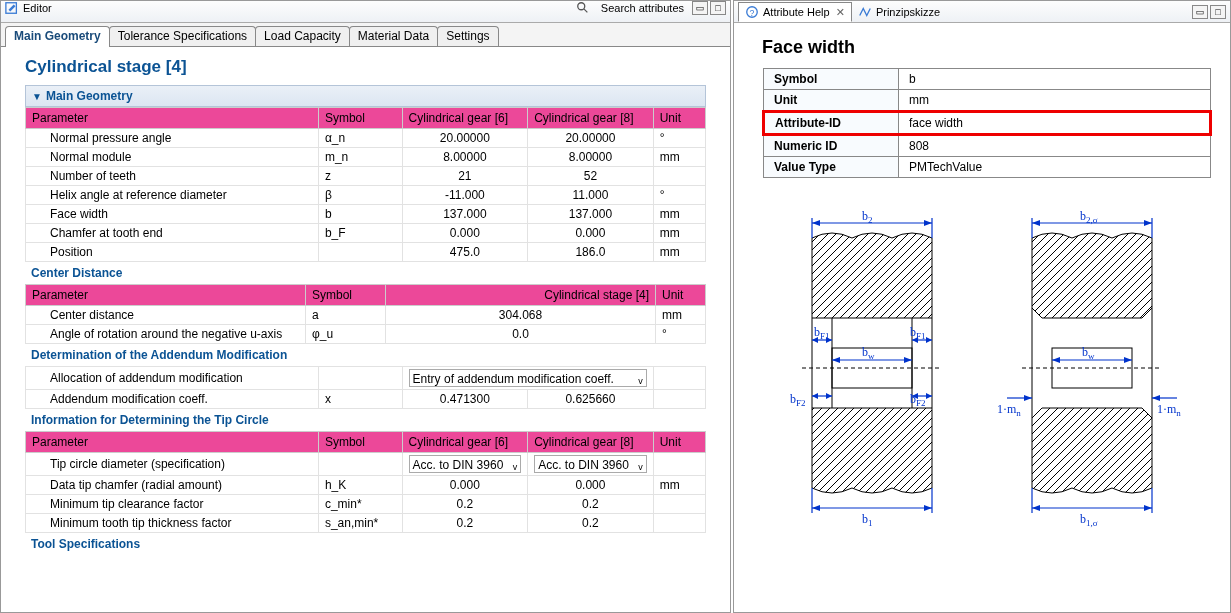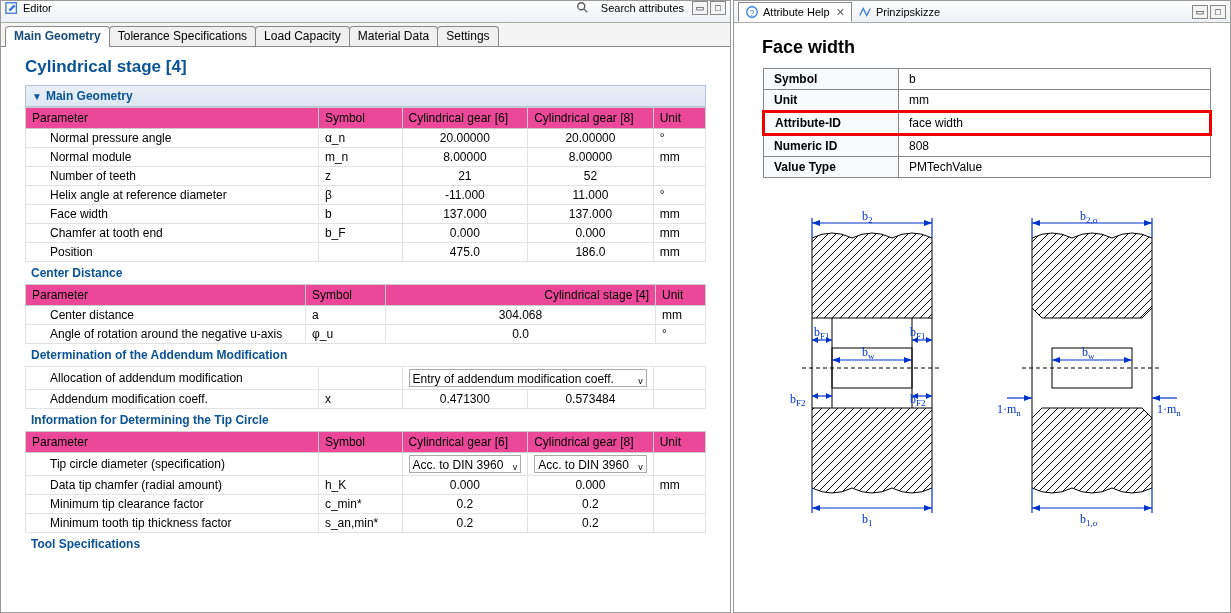--- a/index.html
+++ b/index.html
@@ -177,21 +177,21 @@
             <td colspan="2"><div class="dropdown">
                 <span>Entry of addendum modification coeff.</span>
                 <span class="caret">v</span>
               </div></td>
             <td class="col-unit"></td>
           </tr>
       <tr>
             <td class="param">Addendum modification coeff.</td>
             <td>x</td>
             <td class="val col-g">0.471300</td>
-            <td class="val col-g">0.573484</td>
+            <td class="val col-g">0.625660</td>
             <td></td>
           </tr>
     </tbody>
       </table>
 
     <div class="subsection">Information for Determining the Tip Circle</div>
     <table class="grid">
       <tbody>
           <tr>
             <th class="col-param">Parameter</th>

